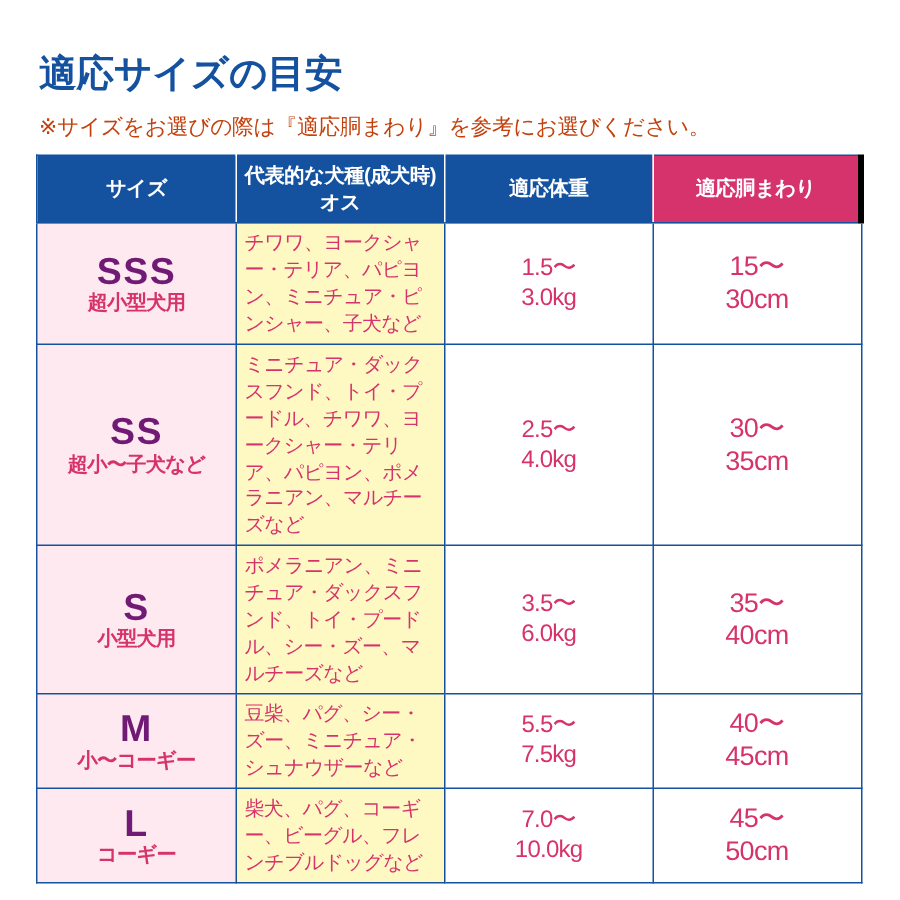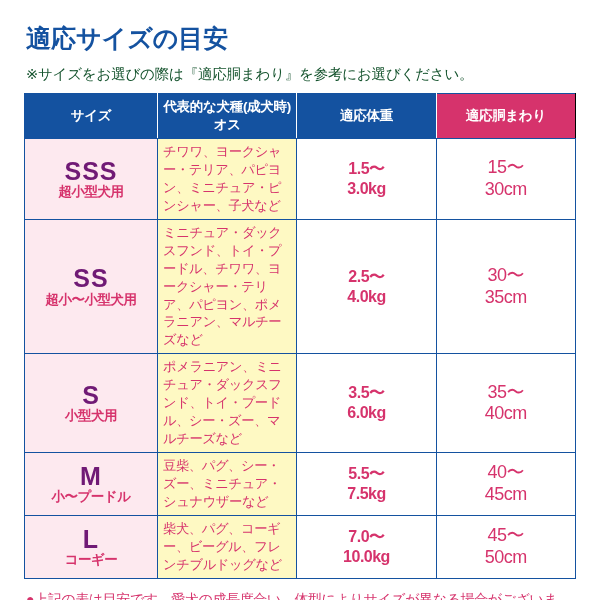--- a/index.html
+++ b/index.html
@@ -12,53 +12,53 @@
     background: #ffffff;
     font-family: "Liberation Sans", "DejaVu Sans", sans-serif;
     color: #d6336c;
     overflow: hidden;
   }
   .page {
     position: relative;
     width: 600px;
     height: 600px;
     box-sizing: border-box;
-    padding: 22px 24px 0 24px;
+    padding: 32px 24px 0 24px;
   }
   .title {
     font-size: 25px;
     font-weight: bold;
     color: #1452a0;
     letter-spacing: 0px;
     margin: 0 0 10px 2px;
   }
   .subtitle {
     font-size: 14.5px;
-    color: #14532d;
+    color: #c2410c;
     margin: 0 0 9px 2px;
     letter-spacing: -0.2px;
   }
   table.size-table {
     border-collapse: collapse;
     width: 552px;
     table-layout: fixed;
     border: 1px solid #1452a0;
   }
   table.size-table th {
     background: #1452a0;
     color: #ffffff;
     font-size: 13.5px;
     font-weight: bold;
     padding: 4px 2px;
     border-right: 1px solid #ffffff;
     border-bottom: 1px solid #1452a0;
     text-align: center;
     letter-spacing: -0.3px;
   }
-  table.size-table th:last-child { border-right: 1px solid #000000; }
+  table.size-table th:last-child { border-right: 4px solid #000000; }
   table.size-table td {
     border: 1px solid #1452a0;
     vertical-align: middle;
     padding: 4px 5px;
   }
   .c-size {
     width: 128px;
     text-align: center;
     background: #fde9ef;
   }
@@ -82,21 +82,21 @@
     font-size: 13.3px;
     color: #d6336c;
     line-height: 1.35;
     letter-spacing: -0.4px;
     background: #fef9c3;
   }
   .c-weight {
     width: 92px;
     text-align: center;
     font-size: 16px;
-    font-weight: bold;
+    font-weight: normal;
     color: #d6336c;
     line-height: 1.25;
     background: #ffffff;
     letter-spacing: -0.5px;
   }
   .c-waist {
     width: 96px;
     text-align: center;
     font-size: 18px;
     font-weight: normal;
@@ -147,21 +147,21 @@
         </td>
         <td class="c-waist">
           <div>15〜</div>
           <div>30cm</div>
         </td>
       </tr>
 
       <tr>
         <td class="c-size">
           <div class="sz">SS</div>
-          <div class="sub">超小〜小型犬用</div>
+          <div class="sub">超小〜子犬など</div>
         </td>
         <td class="c-breed">ミニチュア・ダックスフンド、トイ・プードル、チワワ、ヨークシャー・テリア、パピヨン、ポメラニアン、マルチーズなど</td>
         <td class="c-weight">
           <div>2.5〜</div>
           <div>4.0kg</div>
         </td>
         <td class="c-waist">
           <div>30〜</div>
           <div>35cm</div>
         </td>
@@ -179,21 +179,21 @@
         </td>
         <td class="c-waist">
           <div>35〜</div>
           <div>40cm</div>
         </td>
       </tr>
 
       <tr>
         <td class="c-size">
           <div class="sz">M</div>
-          <div class="sub">小〜プードル</div>
+          <div class="sub">小〜コーギー</div>
         </td>
         <td class="c-breed">豆柴、パグ、シー・ズー、ミニチュア・シュナウザーなど</td>
         <td class="c-weight">
           <div>5.5〜</div>
           <div>7.5kg</div>
         </td>
         <td class="c-waist">
           <div>40〜</div>
           <div>45cm</div>
         </td>

